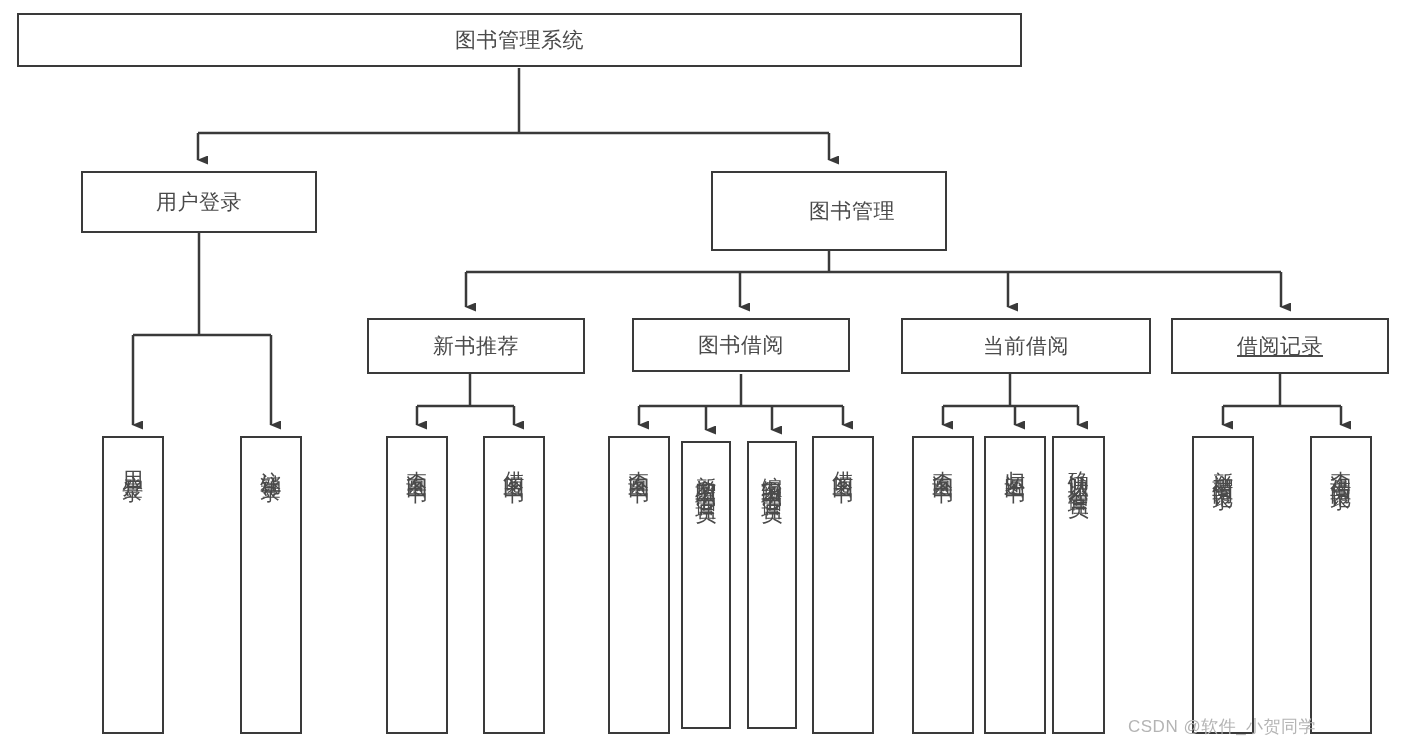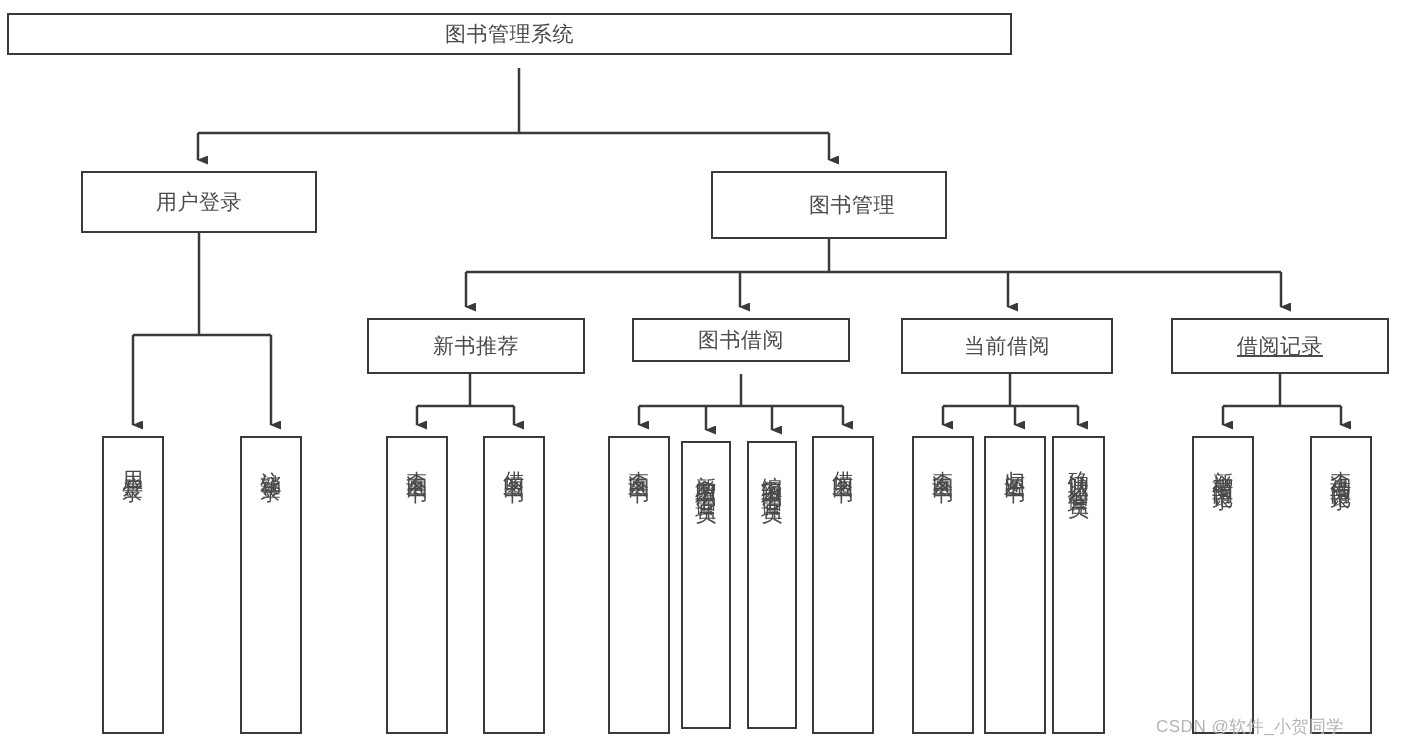--- a/index.html
+++ b/index.html
@@ -107,36 +107,36 @@
         <line x1="1015" y1="406" x2="1015" y2="425" marker-end="url(#arrowhead)"></line>
         <line x1="1078" y1="406" x2="1078" y2="425" marker-end="url(#arrowhead)"></line>
         <line x1="1280" y1="374" x2="1280" y2="406"></line>
         <line x1="1223" y1="406" x2="1341" y2="406"></line>
         <line x1="1223" y1="406" x2="1223" y2="425" marker-end="url(#arrowhead)"></line>
         <line x1="1341" y1="406" x2="1341" y2="425" marker-end="url(#arrowhead)"></line>
       </g>
   </svg>
 
   <div id="nodes-layer">
-      <div class="node" style="left: 7px; top: 13px; width: 1005px; height: 42px; border-color: rgb(58, 58, 58); background: rgb(255, 255, 255);">
+      <div class="node" style="left: 17px; top: 13px; width: 1005px; height: 54px; border-color: rgb(58, 58, 58); background: rgb(255, 255, 255);">
         <span class="node-label" style="color: rgb(74, 74, 74);">图书管理系统</span>
       </div>
       <div class="node" style="left: 81px; top: 171px; width: 236px; height: 62px; border-color: rgb(58, 58, 58); background: rgb(255, 255, 255);">
         <span class="node-label" style="color: rgb(74, 74, 74);">用户登录</span>
       </div>
-      <div class="node" style="left: 711px; top: 171px; width: 236px; height: 68px; border-color: rgb(58, 58, 58); background: rgb(255, 255, 255); padding-left: 46px;">
+      <div class="node" style="left: 711px; top: 171px; width: 236px; height: 80px; border-color: rgb(58, 58, 58); background: rgb(255, 255, 255); padding-left: 46px;">
         <span class="node-label" style="color: rgb(74, 74, 74);">图书管理</span>
       </div>
       <div class="node" style="left: 361px; top: 318px; width: 218px; height: 56px; border-color: rgb(58, 58, 58); background: rgb(255, 255, 255); margin-left: 6px;">
         <span class="node-label" style="color: rgb(74, 74, 74);">新书推荐</span>
       </div>
-      <div class="node" style="left: 632px; top: 318px; width: 218px; height: 44px; border-color: rgb(58, 58, 58); background: rgb(255, 255, 255);">
+      <div class="node" style="left: 632px; top: 318px; width: 218px; height: 54px; border-color: rgb(58, 58, 58); background: rgb(255, 255, 255);">
         <span class="node-label" style="color: rgb(74, 74, 74);">图书借阅</span>
       </div>
-      <div class="node" style="left: 901px; top: 318px; width: 212px; height: 56px; border-color: rgb(58, 58, 58); background: rgb(255, 255, 255);">
+      <div class="node" style="left: 901px; top: 318px; width: 250px; height: 56px; border-color: rgb(58, 58, 58); background: rgb(255, 255, 255);">
         <span class="node-label" style="color: rgb(74, 74, 74);">当前借阅</span>
       </div>
       <div class="node" style="left: 1171px; top: 318px; width: 218px; height: 56px; border-color: rgb(58, 58, 58); background: rgb(255, 255, 255);">
         <span class="node-label" style="color: rgb(74, 74, 74); text-decoration: underline;">借阅记录</span>
       </div>
       <div class="node vertical" style="left: 102px; top: 436px; width: 62px; height: 298px; border-color: rgb(58, 58, 58); background: rgb(255, 255, 255);">
         <span class="node-label" style="color: rgb(74, 74, 74);">用户登录</span>
       </div>
       <div class="node vertical" style="left: 240px; top: 436px; width: 62px; height: 298px; border-color: rgb(58, 58, 58); background: rgb(255, 255, 255);">
         <span class="node-label" style="color: rgb(74, 74, 74);">注销登录</span>
@@ -169,15 +169,15 @@
         <span class="node-label" style="color: rgb(74, 74, 74);">确认归还（管理员）</span>
       </div>
       <div class="node vertical" style="left: 1192px; top: 436px; width: 62px; height: 298px; border-color: rgb(58, 58, 58); background: rgb(255, 255, 255);">
         <span class="node-label" style="color: rgb(74, 74, 74);">新增借阅记录</span>
       </div>
       <div class="node vertical" style="left: 1310px; top: 436px; width: 62px; height: 298px; border-color: rgb(58, 58, 58); background: rgb(255, 255, 255);">
         <span class="node-label" style="color: rgb(74, 74, 74);">查询借阅记录</span>
       </div>
     </div>
 
-  <div class="watermark" style="left: 1128px; top: 715px; color: rgb(180, 180, 180); margin-left: 28px;">CSDN @软件_小贺同学</div>
+  <div class="watermark" style="left: 1128px; top: 715px; color: rgb(180, 180, 180);">CSDN @软件_小贺同学</div>
 
 </div>
 
 </body></html>

